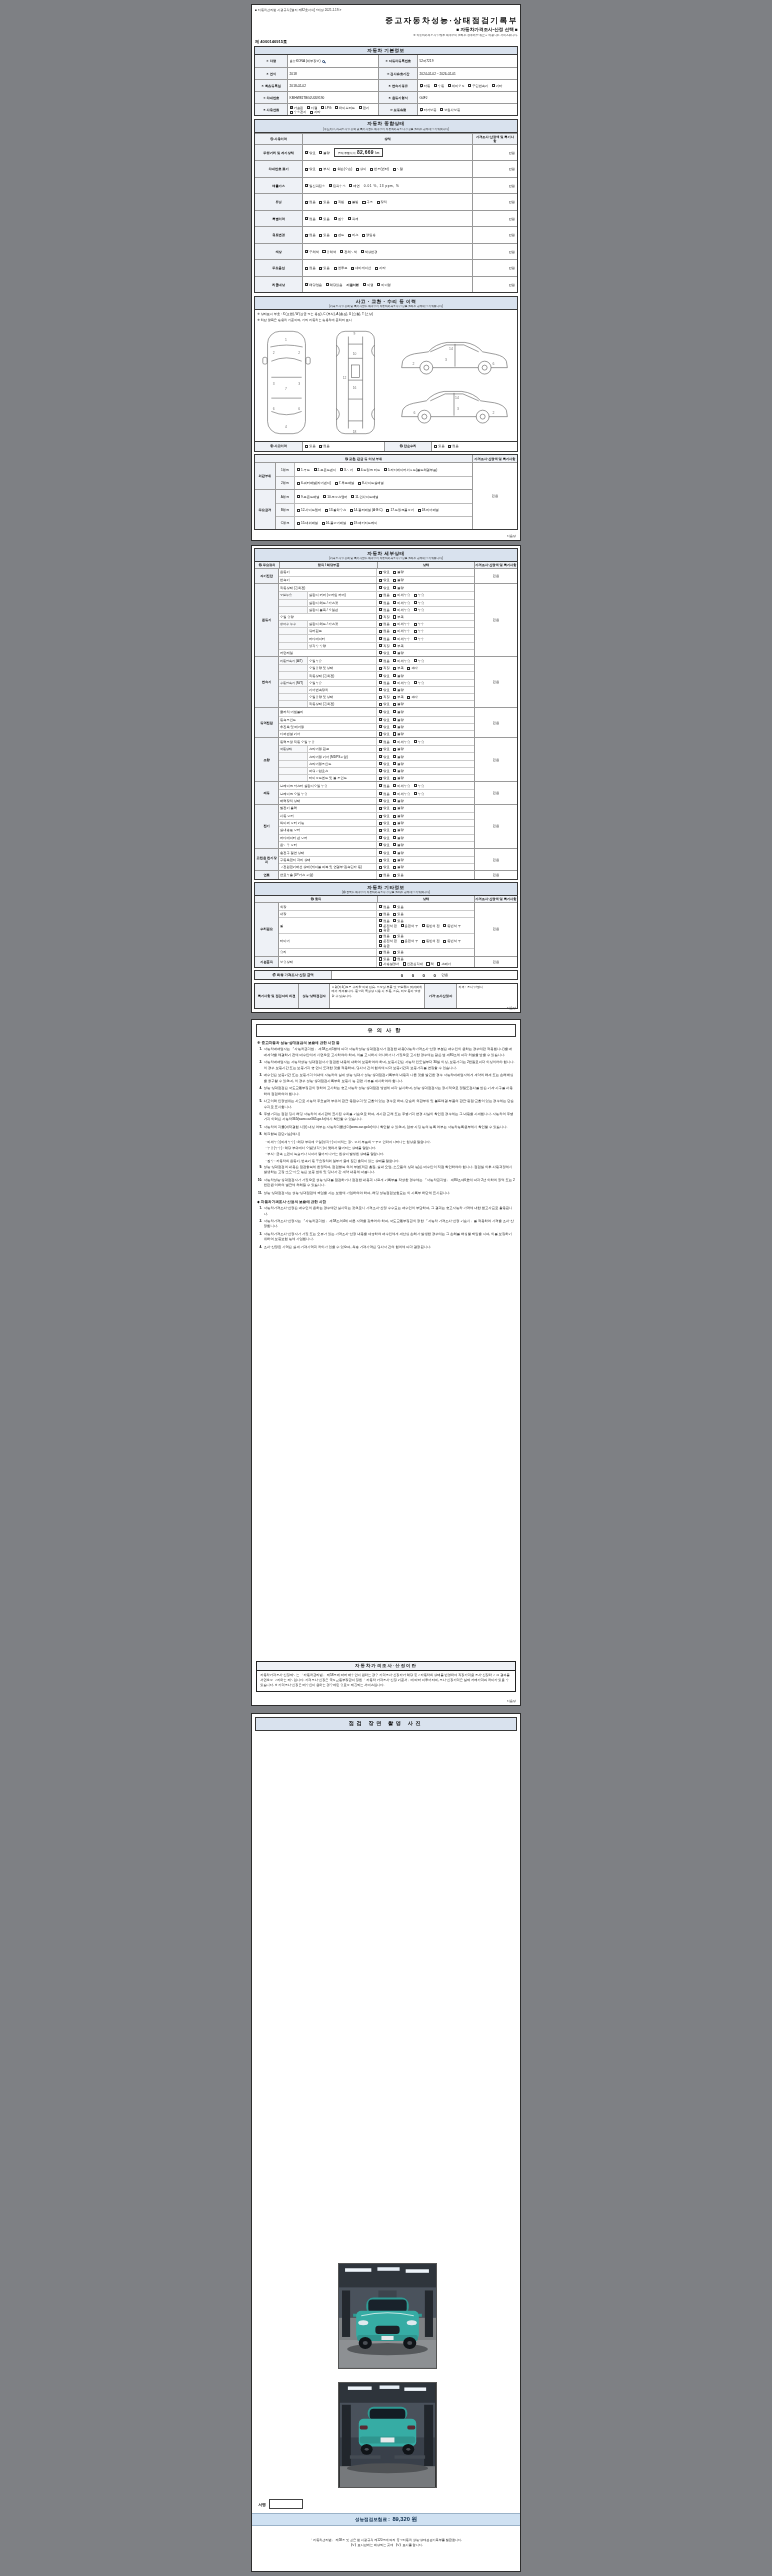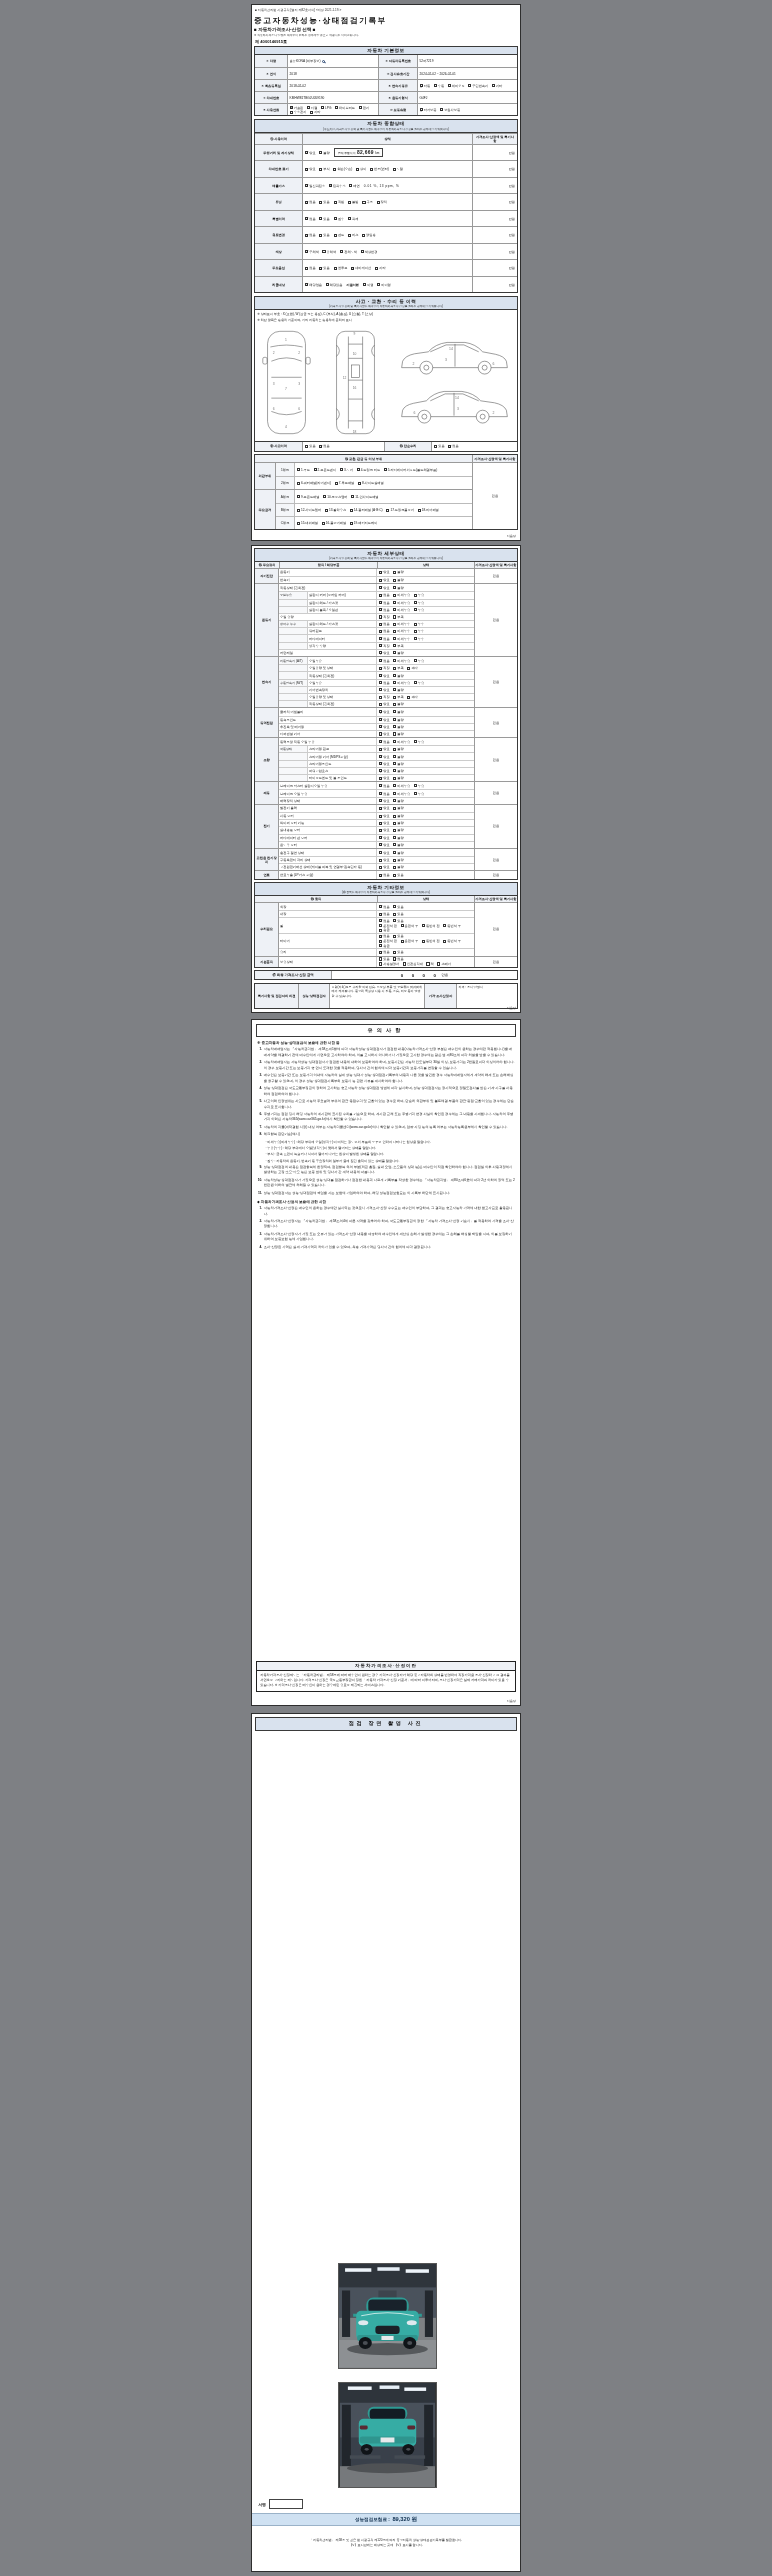--- a/index.html
+++ b/index.html
@@ -4,21 +4,21 @@
 <style>
 *{margin:0;padding:0;box-sizing:border-box}
 html,body{width:773px;height:2576px}
 body{background:#7e8084;font-family:"Liberation Sans","DejaVu Sans",sans-serif;color:#151515;position:relative}
 .panel{position:absolute;left:251px;width:270px;background:#fff;border:0.5px solid #2e2e2e;padding:2.1px 2.1px 9.3px;overflow:hidden}
 #p1{top:4.1px;height:537px}
 #p2{top:545px;height:468px}
 #p3{top:1019px;height:687px;padding:4.1px 4.1px 9.3px}
 #p4{top:1713px;height:859px;padding:0}
 .formref{font-size:3.1px;color:#333;padding:0.5px 1px}
-.titleblock{text-align:left;margin:3.6px 0 1.5px}
+.titleblock{text-align:right;margin:3.6px 0 1.5px}
 .h-title{font-size:7.7px;font-weight:bold;letter-spacing:1.5px}
 .h-sub{font-size:4.6px;font-weight:bold;margin-top:1.5px}
 .h-note{font-size:2.8px;color:#333;margin-top:1px}
 .docno{font-size:4.1px;font-weight:bold;margin:2.1px 0 1.5px;padding-left:1px}
 .tbl{border:0.5px solid #3a3a3a;margin-bottom:2.6px;background:#fff}
 .secbar{background:#d9e2ee;text-align:center;padding:1.5px 0 1px;border-bottom:0.5px solid #3a3a3a}
 .secbar .st{font-size:4.6px;font-weight:bold;letter-spacing:0.5px}
 .secbar .ss{font-size:2.7px;color:#222;margin-top:0.5px}
 .hd{background:#eef1f6;font-weight:bold;text-align:center}
 .lab{background:#eef1f6;font-weight:bold}

